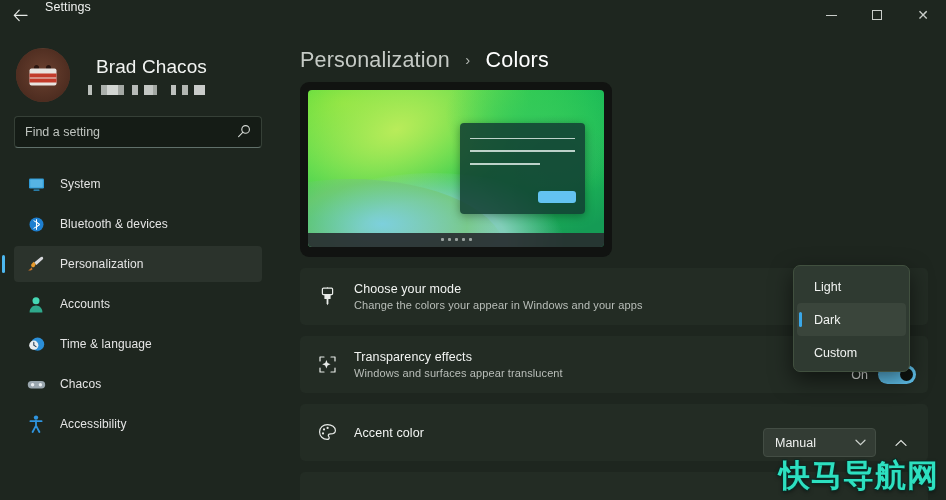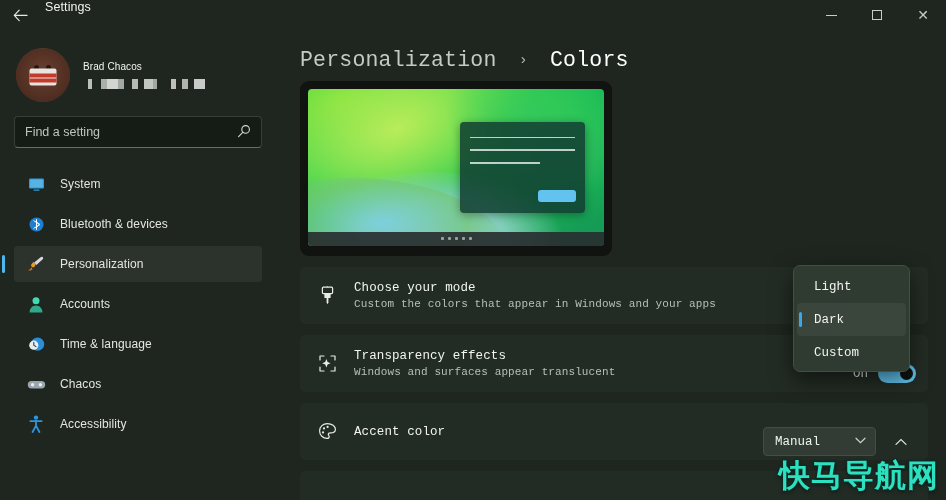--- a/index.html
+++ b/index.html
@@ -80,21 +80,21 @@
     background: #c23b2b;
   }
   #avatar .mouth::before { top: 5px; }
   #avatar .mouth::after { top: 10px; }
   #avatar .eyeL, #avatar .eyeR {
     position: absolute; top: 32%; width: 5px; height: 5px;
     border-radius: 50%; background: #2a1610;
   }
   #avatar .eyeL { left: 34%; } #avatar .eyeR { left: 56%; }
   #acct-text { margin-left: 13px; }
-  #acct-name { font-size: 10px; color: #f2f4f2; letter-spacing:.1px; }
+  #acct-name { font-size: 19px; color: #f2f4f2; letter-spacing:.1px;margin-left:13px; }
   #acct-mail {
     margin-top: 7px; width: 152px; height: 10px;
     background:
       linear-gradient(90deg,
         transparent 0 3%, #c9ccc9 3% 6%, transparent 6% 12%,
         #b8bcb8 12% 16%, #e2e4e2 16% 23%, #b0b4b0 23% 27%, transparent 27% 32%,
         #c4c7c4 32% 36%, transparent 36% 40%, #d2d5d2 40% 46%, #aeb2ae 46% 49%,
         transparent 49% 58%, #cbcecb 58% 61%, transparent 61% 65%,
         #bfc3bf 65% 69%, transparent 69% 73%, #d8dad8 73% 80%, transparent 80% 100%);
     filter: blur(0.4px);
@@ -136,21 +136,20 @@
     display: flex; align-items: center; justify-content: center;
     margin-right: 14px;
   }
   .nav-label { font-size: 12px; color: #e5e5e5; letter-spacing: .1px; }
 
   
   #main {
     position: absolute; top: 30px; left: 282px;
     width: 664px; height: 470px;
     overflow: hidden;
-    font-family: Liberation Mono, monospace;
   }
   #breadcrumb {
     padding: 18px 0 0 18px;
     font-size: 21.5px; letter-spacing: .2px;
   }
   #bc-parent { color: #c5cac5; }
   #bc-sep { color: #b5bab5; font-size: 15px; margin: 0 9px; vertical-align: 2px; }
   #bc-current { color: #ffffff; }
 
   
@@ -486,21 +485,21 @@
       <span class="row-ico">
         <svg width="17" height="19" viewBox="0 0 17 19" fill="none" aria-hidden="true">
           <rect x="3.4" y="1.2" width="10.2" height="6.4" rx="1" stroke="#e8ebe8" stroke-width="1.2"></rect>
           <path d="M8.5 1.2 V0.4" stroke="#e8ebe8" stroke-width="1.2"></path>
           <rect x="5.4" y="7.6" width="6.2" height="4.4" rx=".6" fill="#e8ebe8"></rect>
           <path d="M7.6 12 H9.4 V16.6 L8.5 18.2 L7.6 16.6 Z" fill="#e8ebe8"></path>
         </svg>
       </span>
       <div class="row-txt">
         <div class="row-title">Choose your mode</div>
-        <div class="row-sub">Custom the colors that appear in Windows and your apps</div>
+        <div class="row-sub">Change the colors your appear in Windows and your apps</div>
       </div>
       <div class="row-right"></div>
     </div>
 
     <div class="row">
       <span class="row-ico">
         <svg width="19" height="19" viewBox="0 0 19 19" fill="none" aria-hidden="true">
           <path d="M2 2 H6 M13 2 H17 M17 2 V6 M17 13 V17 M13 17 H17 M6 17 H2 M2 17 V13 M2 6 V2" stroke="#e8ebe8" stroke-width="1.2" stroke-linecap="round"></path>
           <path d="M8.4 5 L9.6 8 L12.6 9.2 L9.6 10.4 L8.4 13.4 L7.2 10.4 L4.2 9.2 L7.2 8 Z" fill="#e8ebe8"></path>
         </svg>

